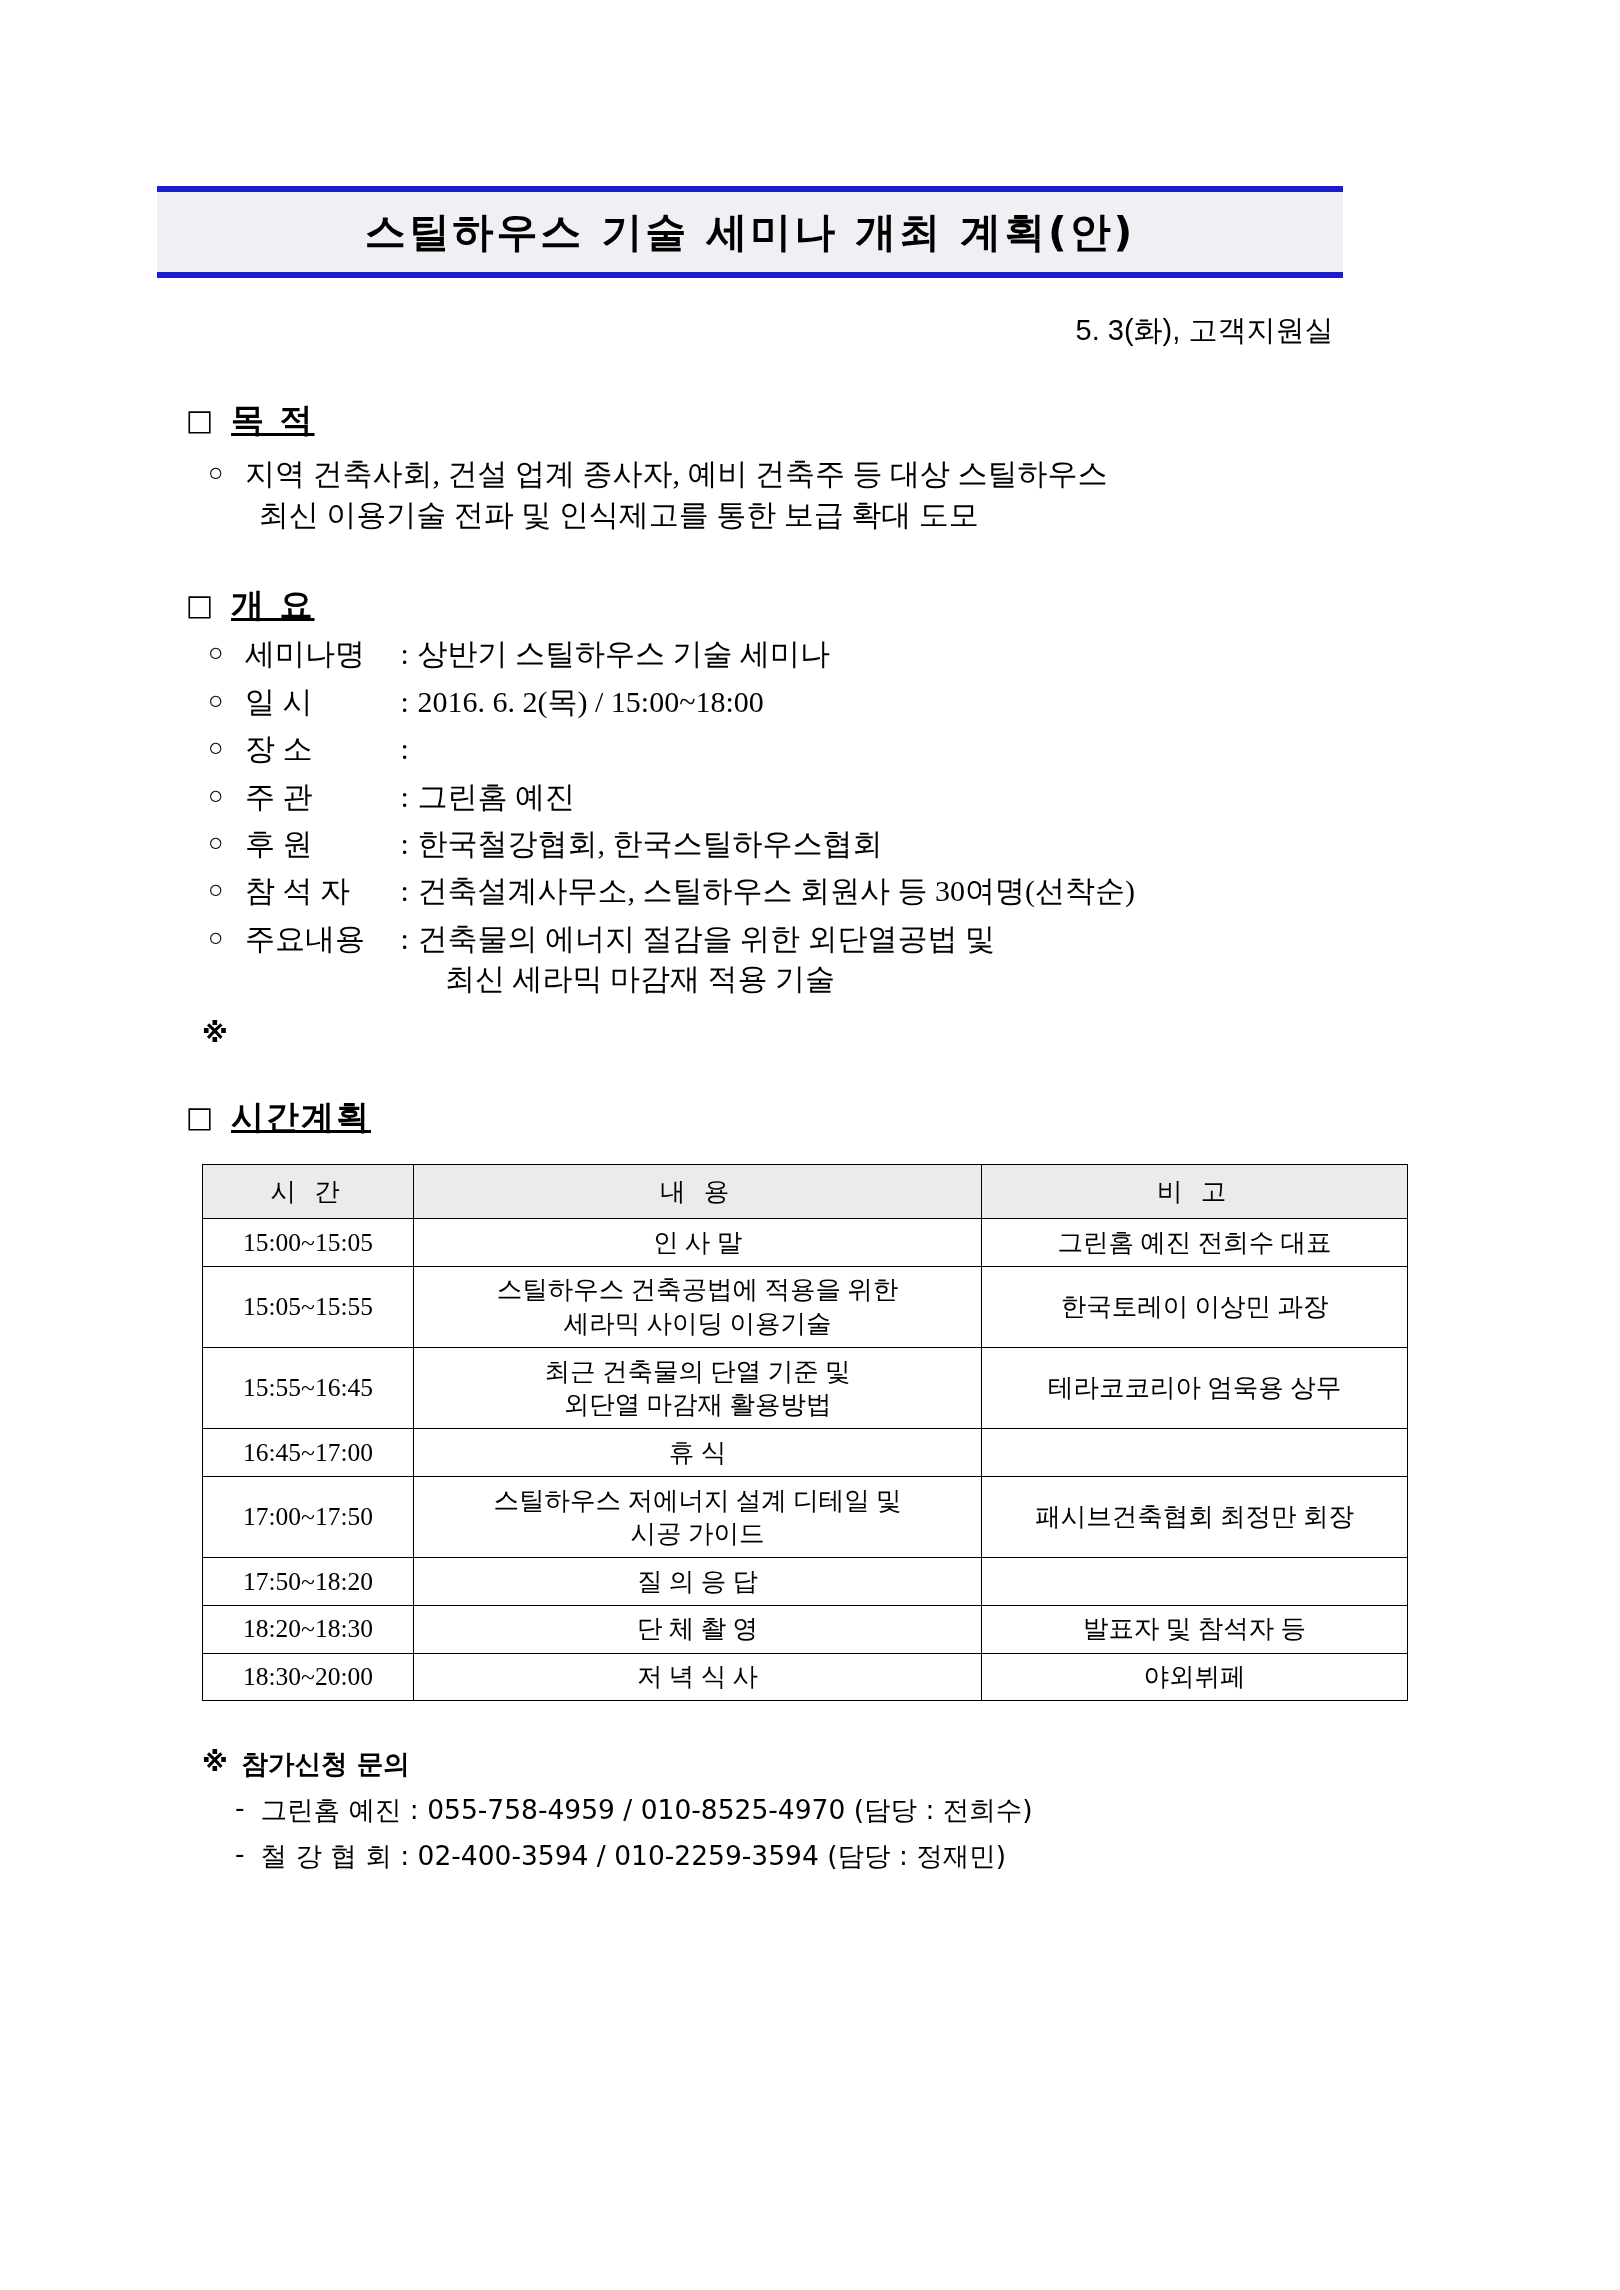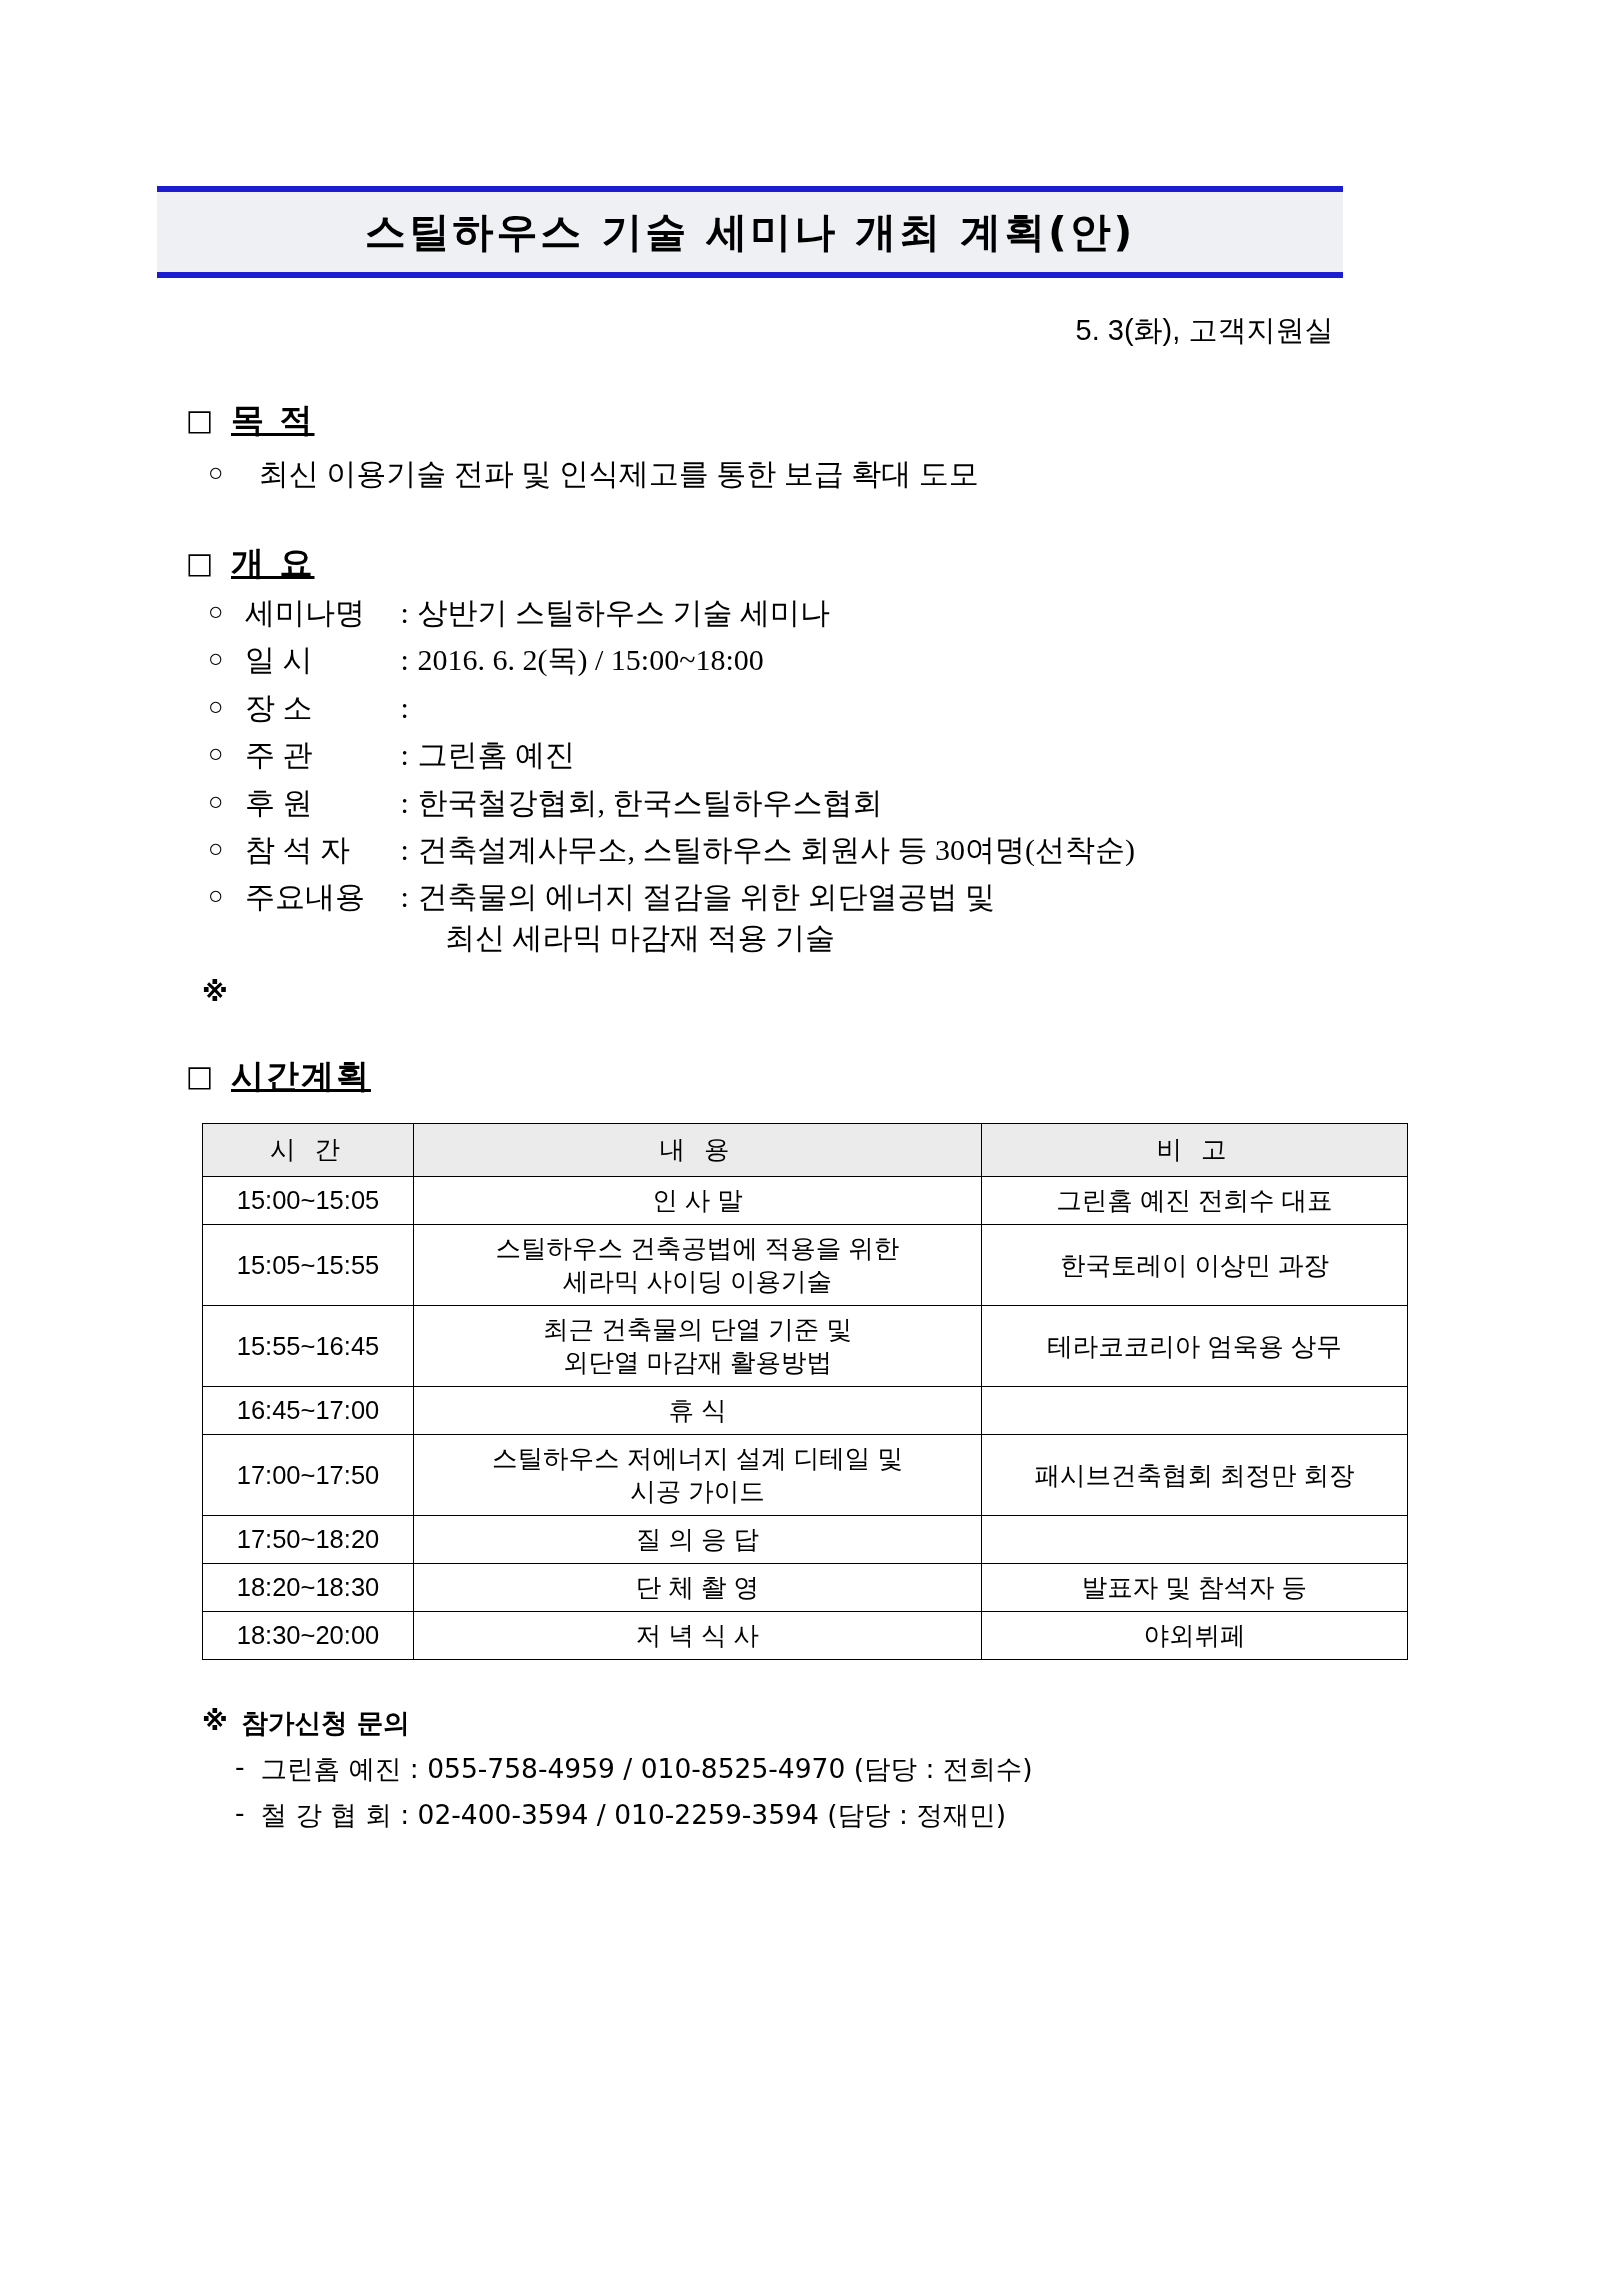--- a/index.html
+++ b/index.html
@@ -155,21 +155,21 @@
     border-collapse: collapse;
     width: 1206px;
     table-layout: fixed;
   }
   table.schedule th,
   table.schedule td {
     border: 1px solid #000;
     text-align: center;
     vertical-align: middle;
     font-size: 25.5px;
-    font-family: Liberation Sans, sans-serif;
+    font-family: Liberation Serif, serif;
     padding: 6.9px 3.9px;
     line-height: 1.3;
   }
   table.schedule thead th {
     background: #ebebeb;
     font-weight: normal;
     letter-spacing: 5.9px;
     padding: 9.8px 3.9px;
   }
   table.schedule col.c1 { width: 211px; }
@@ -209,20 +209,21 @@
   <div class="subtitle-line">5. 3(화), 고객지원실</div>
 
   <div class="section">
     <div class="section-head">
       <span class="sq">□</span>
       <span class="head-label">목    적</span>
     </div>
     <div class="bullet-row">
       <span class="circ">○</span>
       <span class="btext">
+        <span>지역 건축사회, 건설 업계 종사자, 예비 건축주 등 대상 스틸하우스</span>
         <span class="l2">최신 이용기술 전파 및 인식제고를 통한 보급 확대 도모</span>
       </span>
     </div>
   </div>
 
   <div class="section">
     <div class="section-head">
       <span class="sq">□</span>
       <span class="head-label">개    요</span>
     </div>

